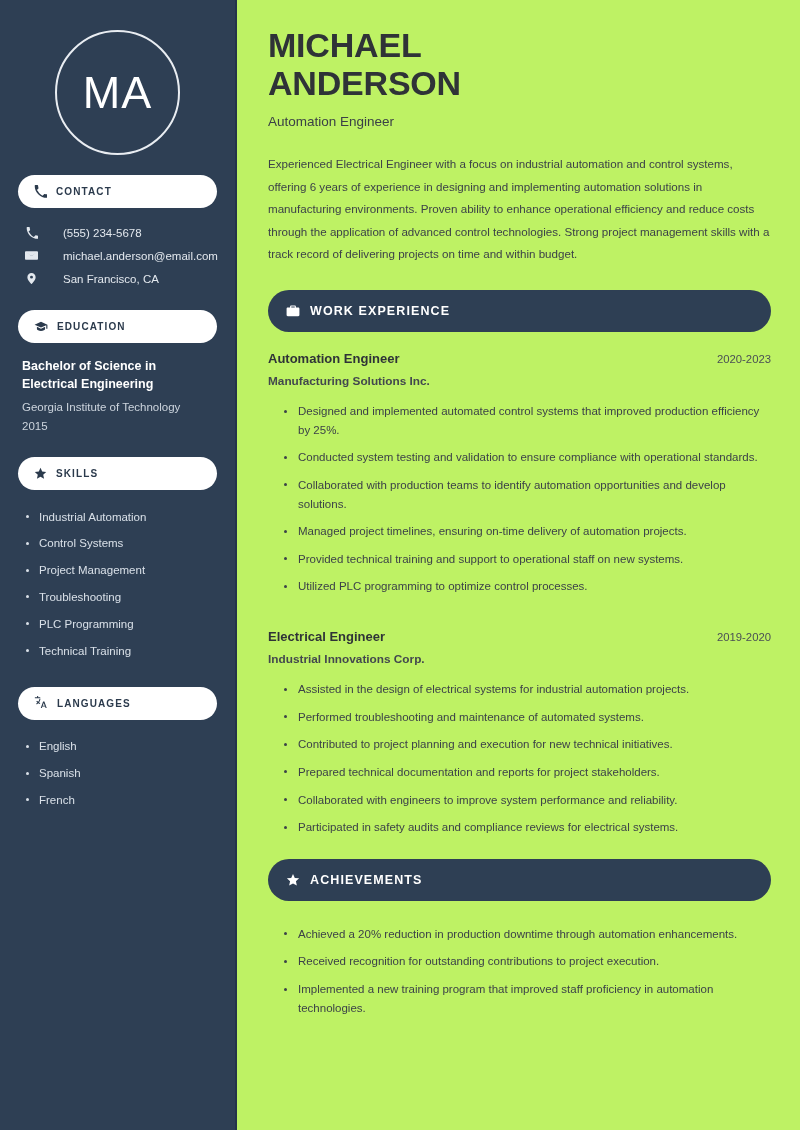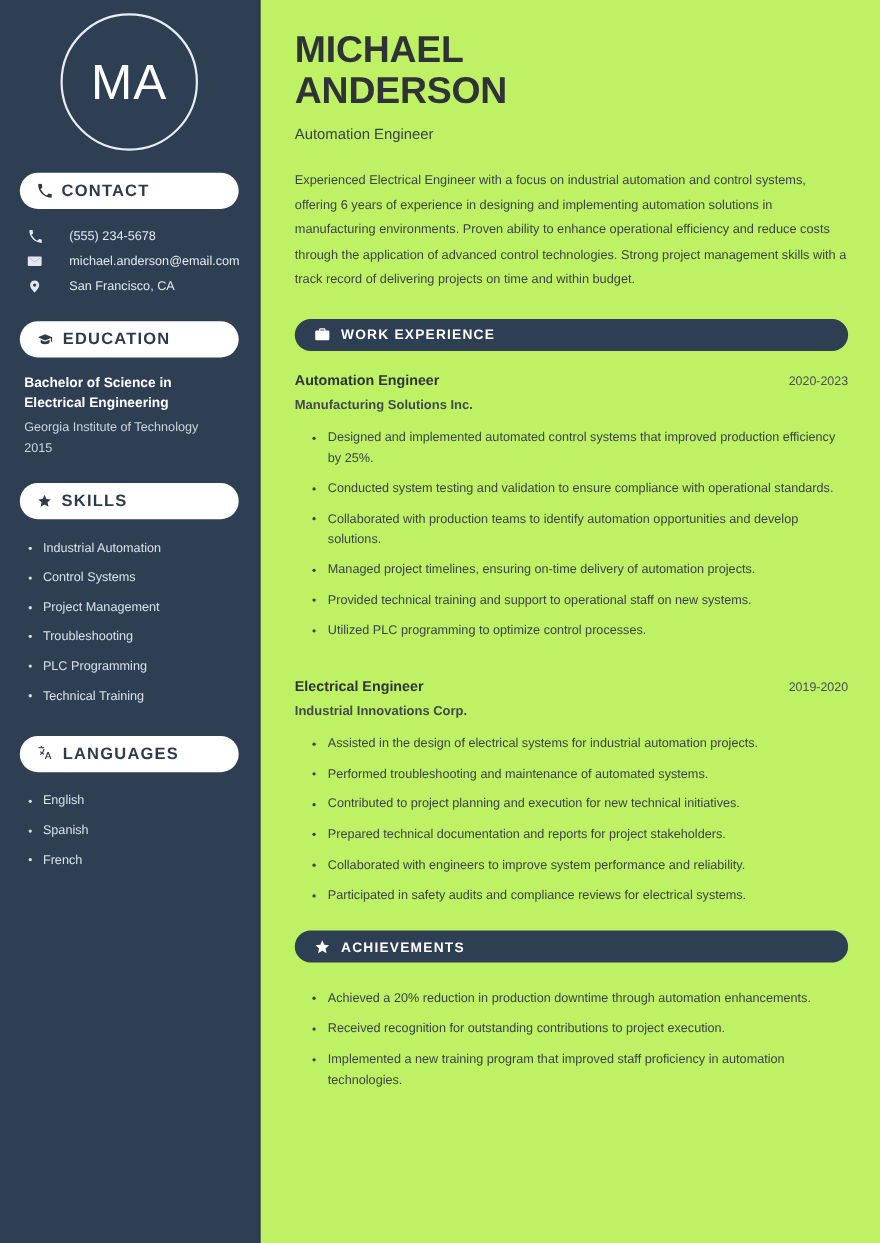--- a/index.html
+++ b/index.html
@@ -26,21 +26,21 @@
     flex: 0 0 237px;
     background: #2e3f54;
     border-right: 2px solid #25344a;
     padding: 0 18px;
     color: #ffffff;
   }
 
   .avatar-wrap {
     display: flex;
     justify-content: center;
-    padding-top: 12px;
+    padding-top: 30px;
     padding-bottom: 20px;
   }
   .avatar {
     width: 125px;
     height: 125px;
     border-radius: 50%;
     border: 2px solid #e9edf2;
     display: flex;
     align-items: center;
     justify-content: center;
@@ -58,21 +58,21 @@
     color: #2b3a4c;
     border-radius: 22px;
     height: 33px;
     display: flex;
     align-items: center;
     gap: 9px;
     padding: 0 16px;
     margin-bottom: 14px;
   }
   .pill-label {
-    font-size: 15px;
+    font-size: 10px;
     font-weight: bold;
     letter-spacing: 1.1px;
   }
   .pill .ico { display: flex; align-items: center; }
   .pill .ico svg { display: block; }
 
   .contact-list { margin-bottom: 20px; }
   .contact-row {
     display: flex;
     align-items: center;
@@ -151,21 +151,21 @@
     font-size: 11.6px;
     color: #3c4248;
     line-height: 1.94;
     margin-bottom: 24px;
   }
 
   .section-bar {
     background: #2e3f54;
     color: #ffffff;
     border-radius: 22px;
-    height: 29px;
+    height: 42px;
     display: flex;
     align-items: center;
     gap: 10px;
     padding: 0 18px;
     margin-bottom: 19px;
   }
   .section-bar .bar-label {
     font-size: 12.5px;
     font-weight: bold;
     letter-spacing: 1.1px;

